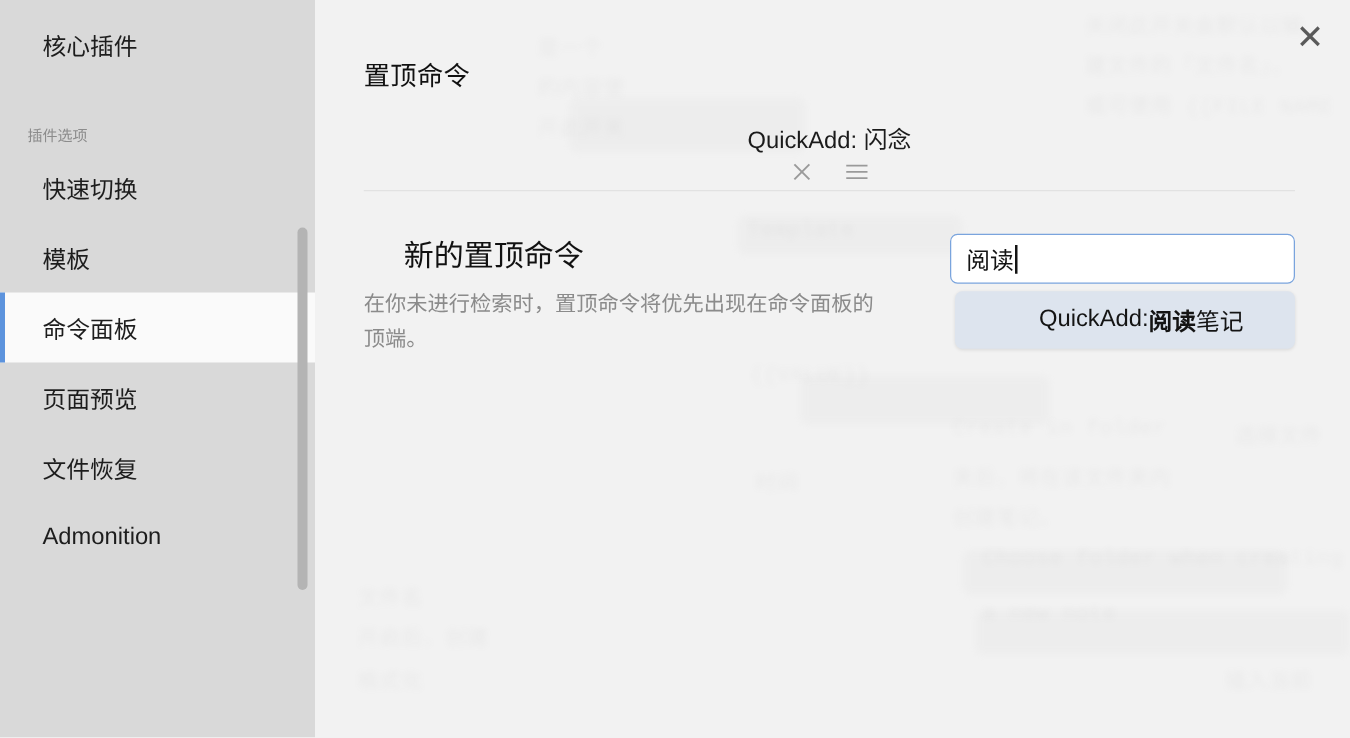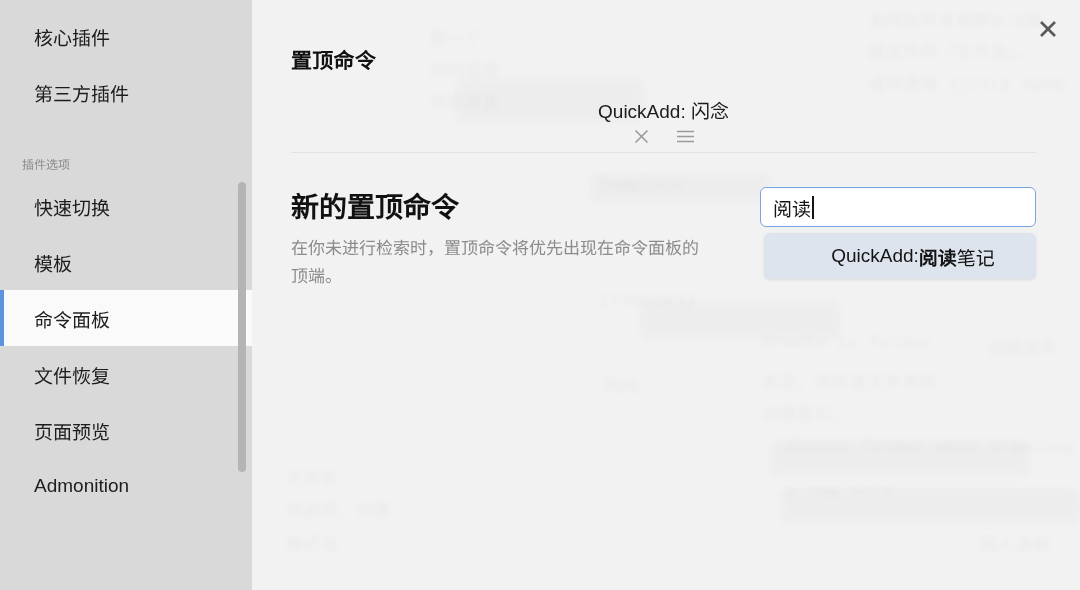--- a/index.html
+++ b/index.html
@@ -119,21 +119,21 @@
     padding: 44px 0 0 0;
     overflow: hidden;
   }
   .main-inner {
     padding-left: 39px;
     padding-right: 44px;
   }
 
   .section-title {
     font-size: 21px;
-    font-weight: bold;
+    font-weight: normal;
     color: #111;
     margin: 0 0 22px 0;
     letter-spacing: .3px;
   }
 
   .pinned-row {
     display: flex;
     align-items: center;
     height: 38px;
     flex-direction: column;
@@ -167,24 +167,25 @@
   .setting-row {
     display: flex;
     align-items: flex-start;
     margin-top: 32px;
   }
   .setting-info {
     flex: 0 0 420px;
     max-width: 420px;
   }
   .setting-name {
-    font-size: 28px;
-    font-weight: bold;
+    font-size: 24px;
+    font-weight: normal;
     color: #111;
     margin-bottom: 10px;
+    margin-left: 32px;
   }
   .setting-desc {
     font-size: 17px;
     line-height: 1.62;
     color: #8b8b8b;
   }
   .setting-control {
     flex: 1 1 auto;
     display: flex;
     flex-direction: column;
@@ -282,42 +283,39 @@
     <div class="ghost" style="left:286px;top:464px;">文件名</div>
     <div class="ghost" style="left:980px;top:530px;">插入当前</div>
     <div class="ghost" style="left:604px;top:372px;">时间</div>
   </div>
 
   <div class="sidebar">
 
     <div class="nav-item">
       <span>核心插件</span>
     </div>
-    <div class="nav-item">
-      <span>第三方插件</span>
-    </div>
 
     <div class="nav-gap"></div>
 
     <div class="nav-section-label">插件选项</div>
 
     <div class="nav-item">
       <span>快速切换</span>
     </div>
     <div class="nav-item">
       <span>模板</span>
     </div>
     <div class="nav-item active">
       <span>命令面板</span>
     </div>
     <div class="nav-item">
+      <span>页面预览</span>
+    </div>
+    <div class="nav-item">
       <span>文件恢复</span>
-    </div>
-    <div class="nav-item">
-      <span>页面预览</span>
     </div>
     <div class="nav-item">
       <span>Admonition</span>
     </div>
 
     <div class="sb-track"></div>
   </div>
 
   <div class="main">
     <div class="main-inner">

